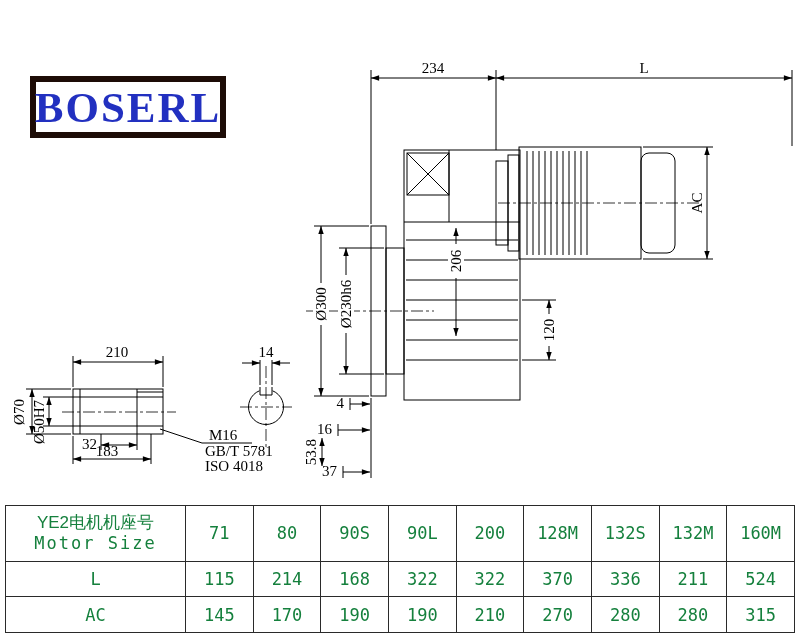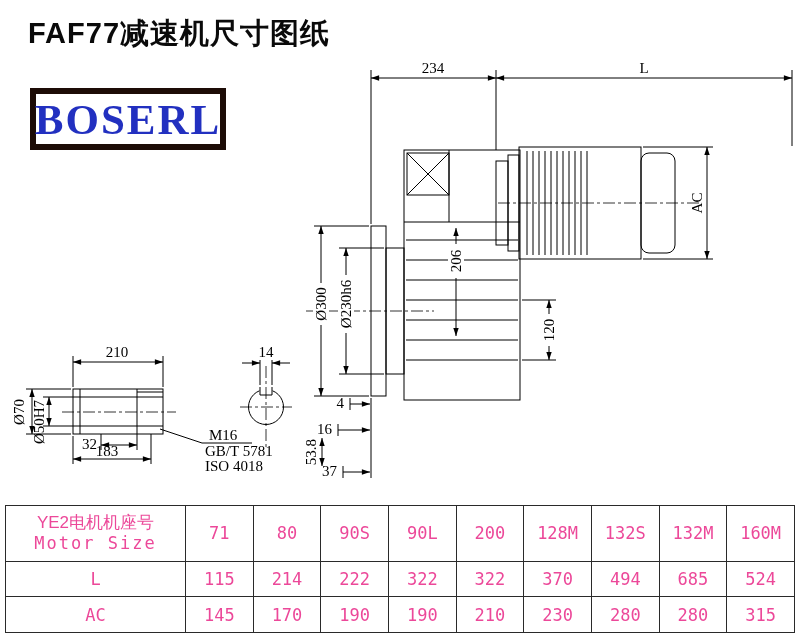--- a/index.html
+++ b/index.html
@@ -7,54 +7,53 @@
   #stage {
     position:relative; width:800px; height:633px; background:#ffffff;
     font-family:"Liberation Serif", serif; overflow:hidden;
   }
   .title {
     position:absolute; left:28px; top:14px;
     font-family:"Liberation Sans", sans-serif; font-weight:bold;
     font-size:29px; color:#0a0a0a; letter-spacing:1px; white-space:nowrap;
   }
   .logo {
-    position:absolute; left:30px; top:88px; width:196px; height:62px;
+    position:absolute; left:30px; top:76px; width:196px; height:62px;
     border:6px solid #1d0c06; background:#fff;
     display:flex; align-items:center; justify-content:center;
   }
   .logo span {
     font-family:"Liberation Serif", serif; font-weight:bold;
     font-size:43px; color:#2230c0; letter-spacing:2px; line-height:1;
   }
   svg.drawing { position:absolute; left:0; top:0; }
   svg.drawing .ln   { stroke:#000; stroke-width:1; fill:none; }
   svg.drawing .cl   { stroke:#000; stroke-width:0.8; fill:none; stroke-dasharray:12 3 3 3; }
   svg.drawing .mask { fill:#ffffff; stroke:none; }
   svg.drawing text.dim {
     font-family:"Liberation Serif", serif; font-size:15px; fill:#000; stroke:none;
   }
   table.dims {
     position:absolute; left:5px; top:505px; width:790px; height:128px;
     border-collapse:collapse; table-layout:fixed;
-    font-family:"DejaVu Sans Mono", monospace; font-size:17px; color:#ec4899;
+    font-family:"DejaVu Sans Mono", monospace; font-size:17px; color:#15803d;
     text-align:center;
   }
   table.dims td { border:1px solid #2a2a2a; padding:0; vertical-align:middle; }
   table.dims tr.hdr { height:44px; }
   table.dims tr.row { height:28px; }
   table.dims .c0 div { line-height:1.25; }
   table.dims .cn { font-family:"Liberation Sans", sans-serif; font-size:17px; }
   table.dims .en { letter-spacing:2px; }
 </style>
 </head>
 <body>
 
 <div id="stage">
 
-  <div class="title">FAF77减速机尺寸图纸</div>
 
   <div class="logo" style="border-color: rgb(29, 12, 6);">
     <span style="color: rgb(34, 48, 192);">BOSERL</span>
   </div>
 
   <svg class="drawing" width="800" height="505" viewBox="0 0 800 505">
     <defs>
       <marker id="arr" viewBox="0 0 10 10" refX="9.5" refY="5" markerWidth="9" markerHeight="9" orient="auto-start-reverse">
         <path d="M0.5,2 L9.5,5 L0.5,8 Z" fill="#000"></path>
       </marker>
@@ -237,35 +236,35 @@
         <td>200</td>
         <td>128M</td>
         <td>132S</td>
         <td>132M</td>
         <td>160M</td>
       </tr>
       <tr class="row">
         <td>L</td>
         <td>115</td>
         <td>214</td>
-        <td>222</td>
+        <td>168</td>
         <td>322</td>
         <td>322</td>
         <td>370</td>
-        <td>494</td>
-        <td>685</td>
+        <td>336</td>
+        <td>211</td>
         <td>524</td>
       </tr>
       <tr class="row">
         <td>AC</td>
         <td>145</td>
         <td>170</td>
         <td>190</td>
         <td>190</td>
         <td>210</td>
-        <td>230</td>
+        <td>270</td>
         <td>280</td>
         <td>280</td>
         <td>315</td>
       </tr>
     </tbody>
   </table>
 </div>
 
 </body></html>

